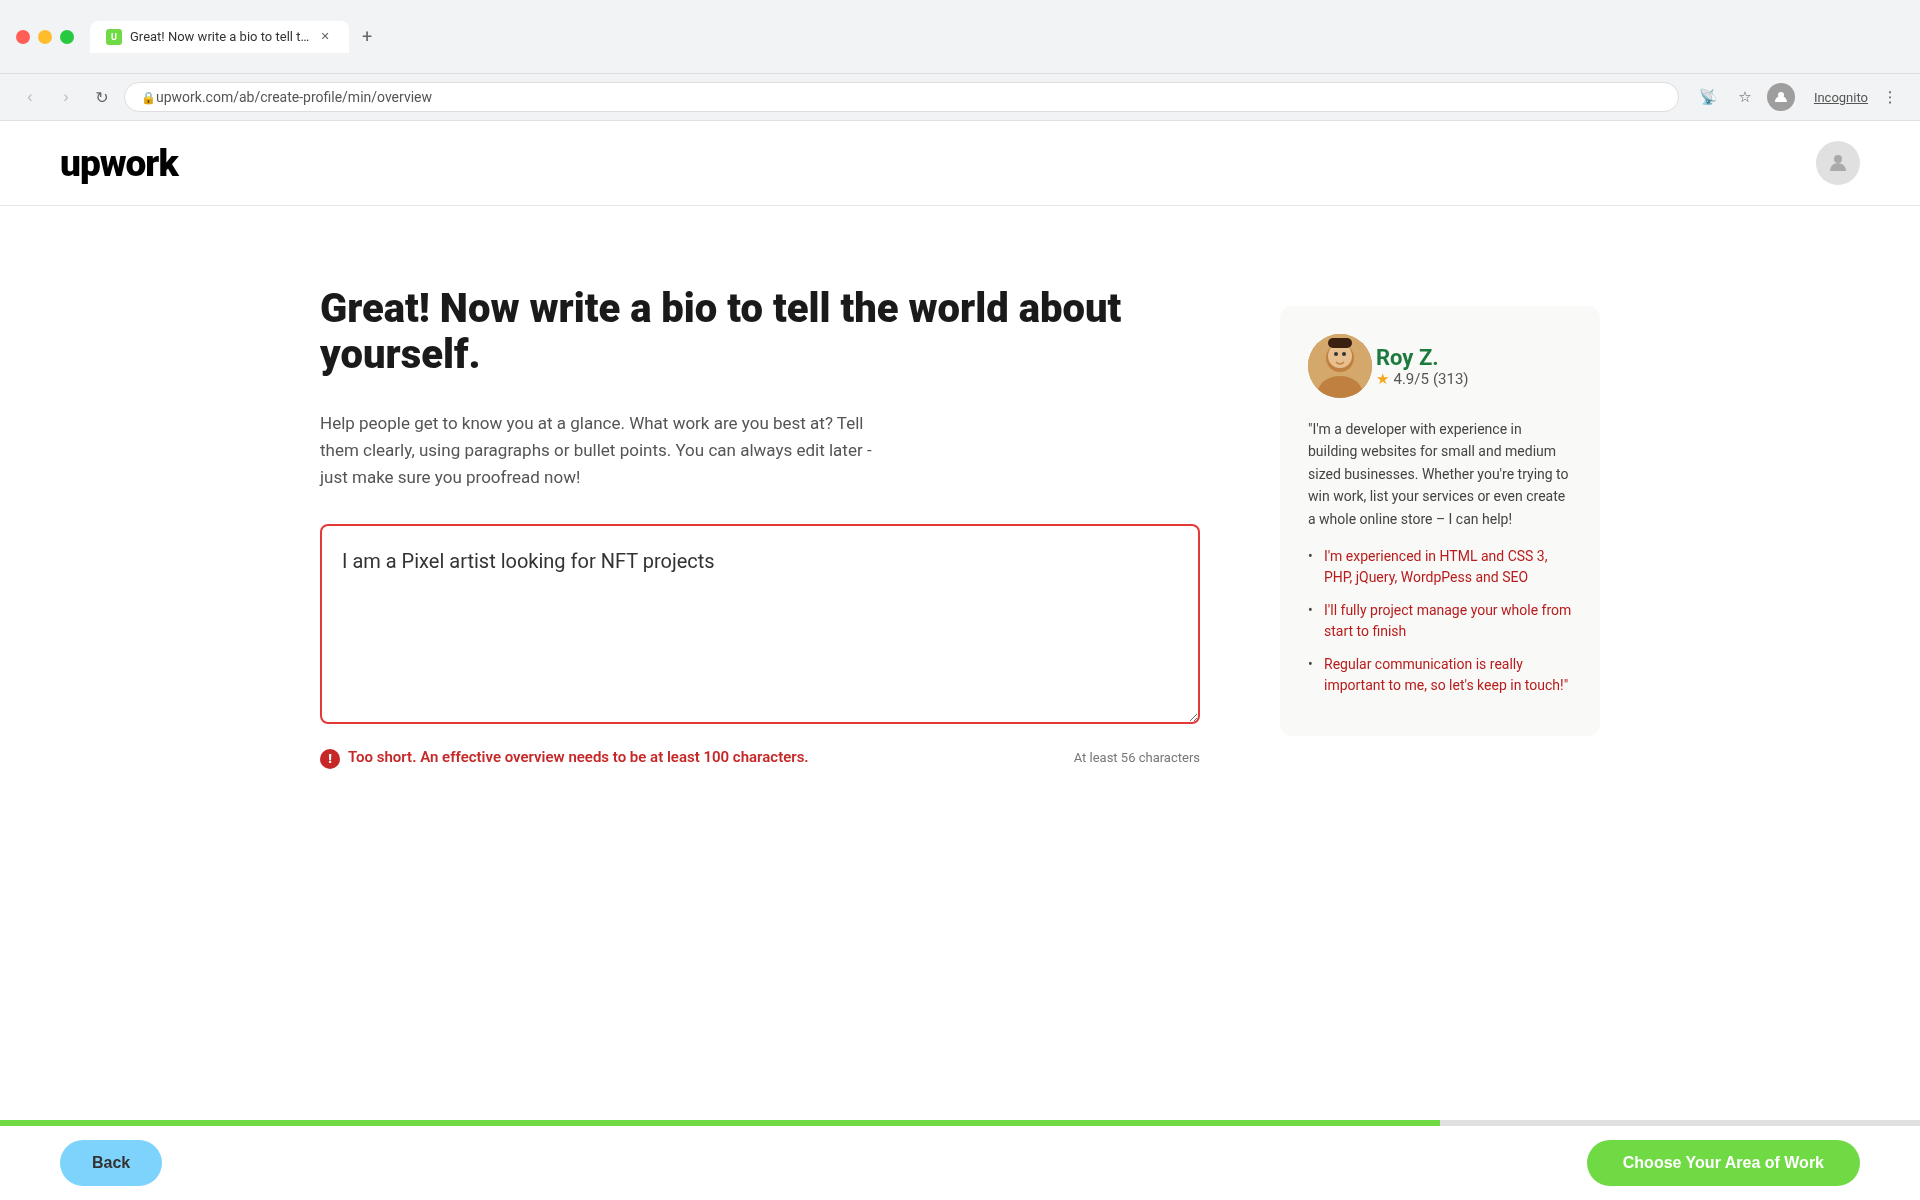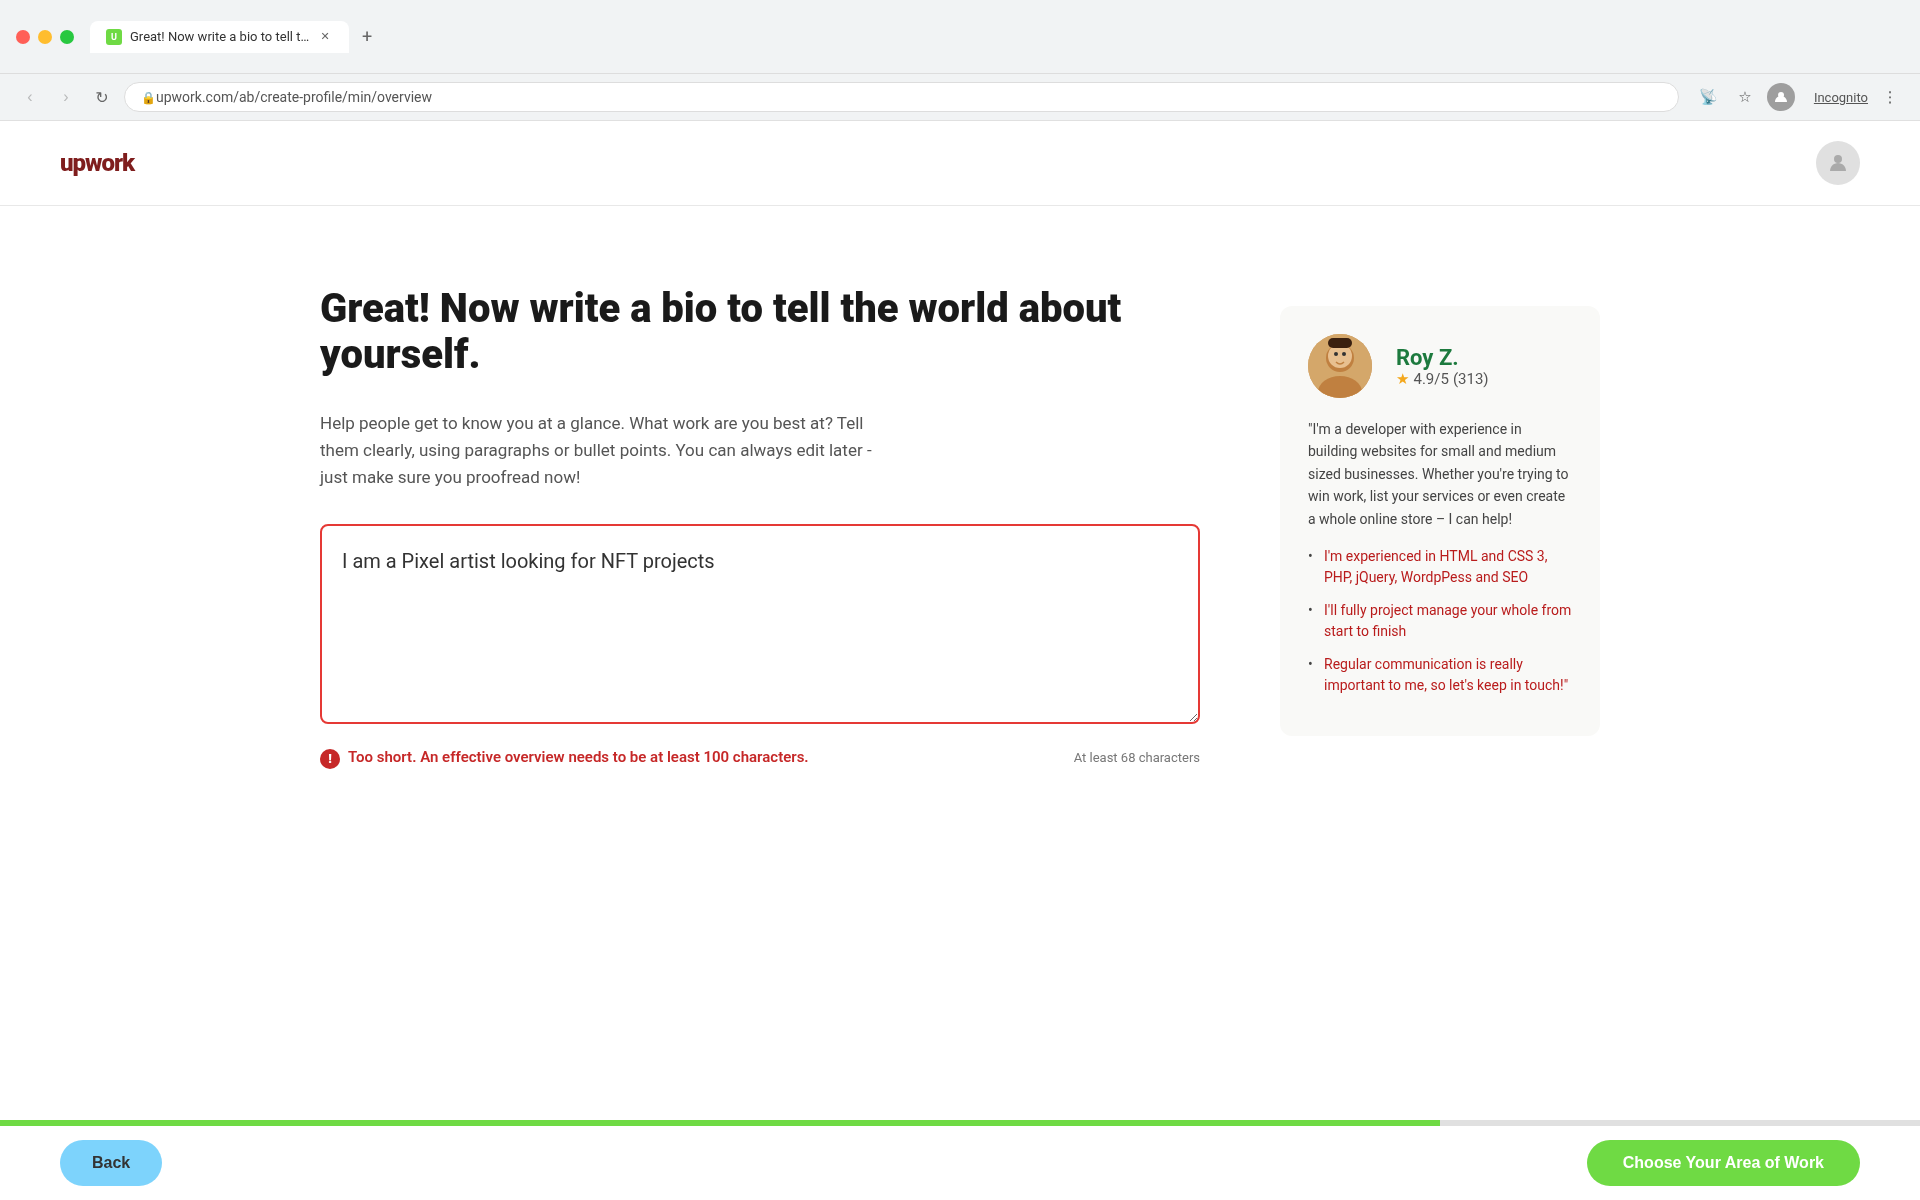--- a/index.html
+++ b/index.html
@@ -184,23 +184,23 @@
     
     .site-header {
       display: flex;
       align-items: center;
       justify-content: space-between;
       padding: 20px 60px;
       border-bottom: 1px solid #e8e8e8;
     }
 
     .logo {
-      font-size: 24px;
+      font-size: 37px;
       font-weight: 900;
-      color: #7f1d1d;
+      color: #000000;
       letter-spacing: -1px;
     }
 
     .header-avatar {
       width: 44px;
       height: 44px;
       border-radius: 50%;
       background: #e0e0e0;
       display: flex;
       align-items: center;
@@ -299,21 +299,21 @@
     .example-card {
       background: #f9f9f7;
       border-radius: 12px;
       padding: 28px;
       margin-top: 20px;
     }
 
     .card-header {
       display: flex;
       align-items: center;
-      gap: 24px;
+      gap: 4px;
       margin-bottom: 20px;
     }
 
     .card-avatar {
       width: 64px;
       height: 64px;
       border-radius: 50%;
       background: #e0d0b8;
       overflow: hidden;
       display: flex;
@@ -501,21 +501,21 @@
 
       <div class="bio-textarea-container">
         <textarea class="bio-textarea" style="">I am a Pixel artist looking for NFT projects</textarea>
       </div>
 
       <div style="display:flex; justify-content:space-between; align-items:flex-start;">
         <div class="error-message">
           <div class="error-icon">!</div>
           <span>Too short. An effective overview needs to be at least 100 characters.</span>
         </div>
-        <div class="char-count">At least 68 characters</div>
+        <div class="char-count">At least 56 characters</div>
       </div>
 
     </div>
 
     <div class="right-column">
       <div class="example-card">
 
         <div class="card-header">
           <div class="card-avatar">
             <div class="avatar-face">

